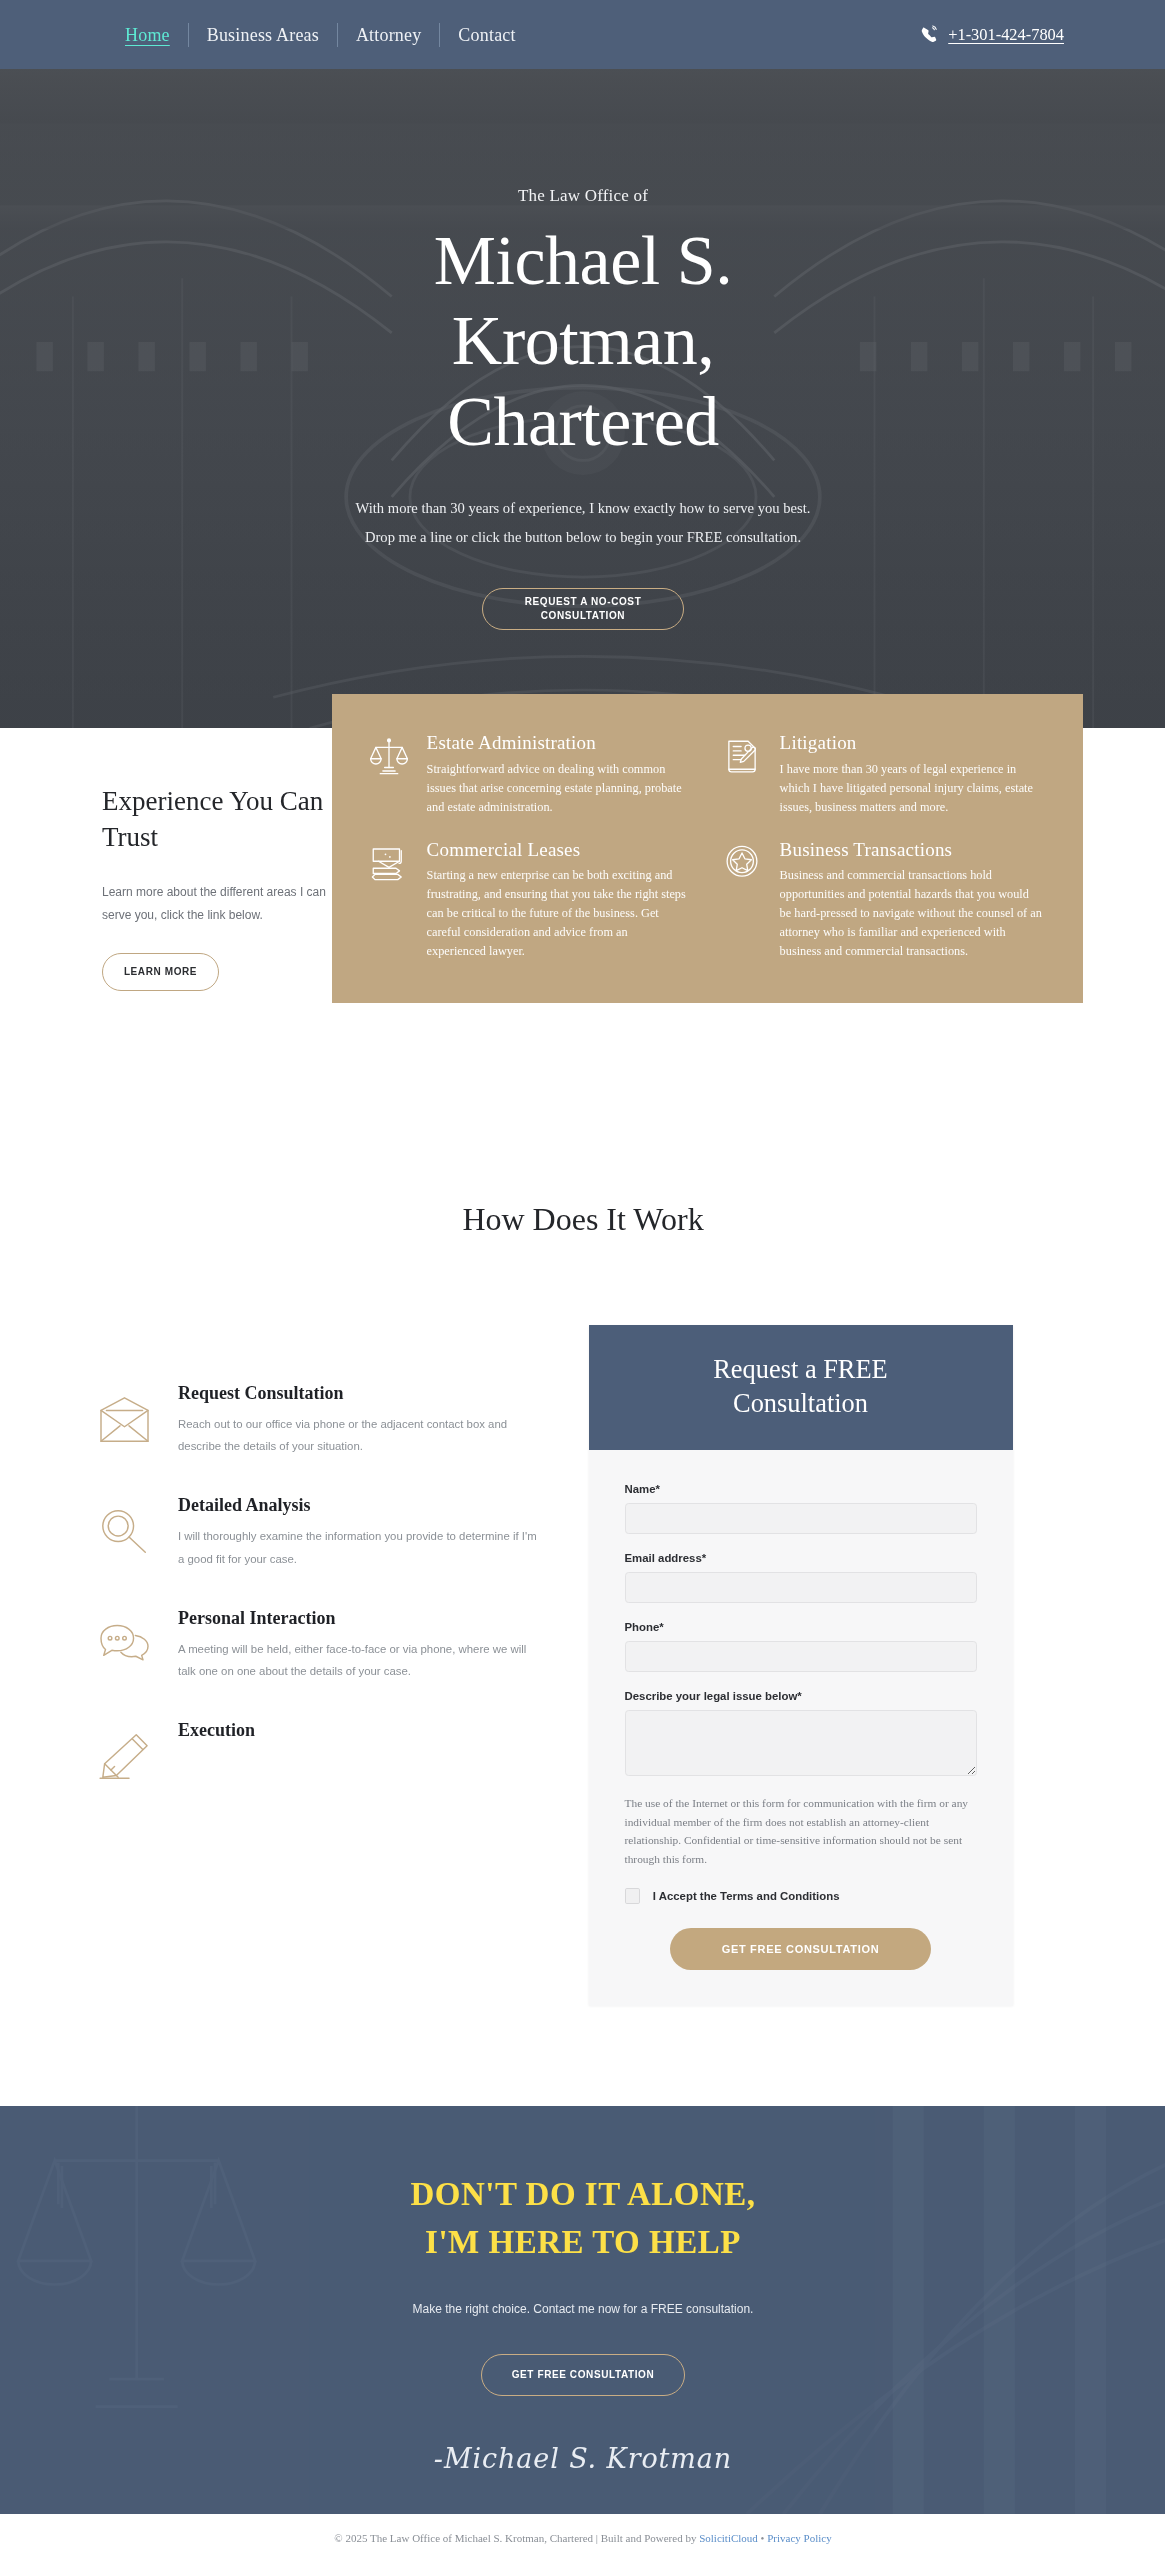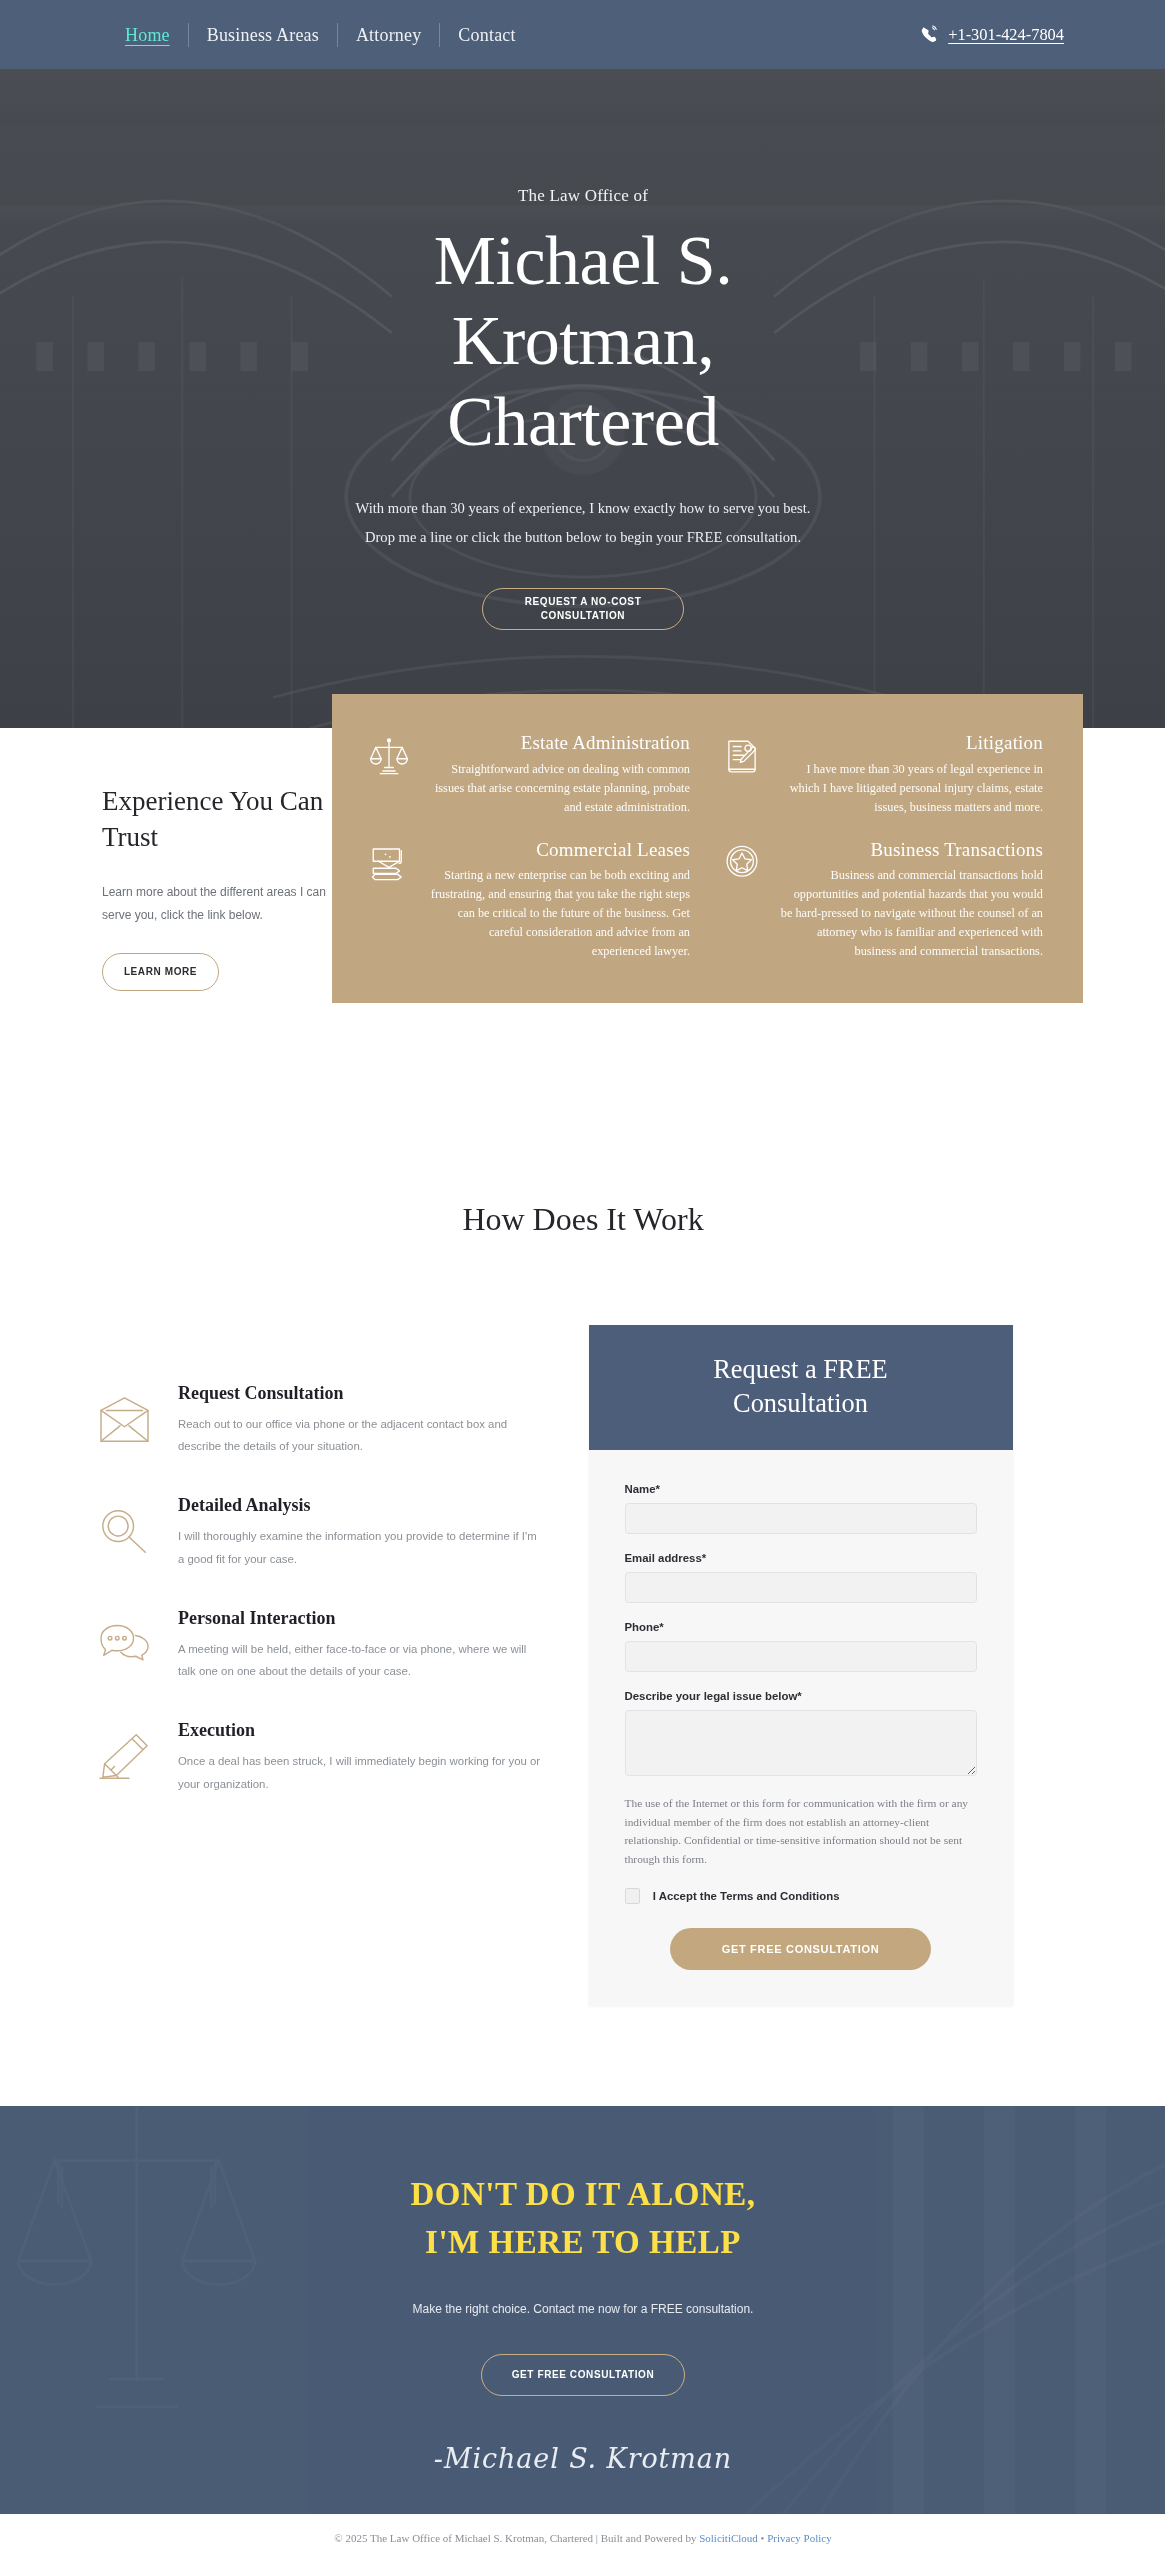--- a/index.html
+++ b/index.html
@@ -128,21 +128,20 @@
     left: 332px;
     top: -34px;
     width: 751px;
     background: #c0a782;
     padding: 38px 40px 42px 36px;
     display: grid;
     grid-template-columns: 1fr 1fr;
     column-gap: 31px;
     row-gap: 22px;
     z-index: 20;
-    text-align: right;
   }
   .area-card { display: flex; gap: 14.6px; }
   .area-ico { flex: 0 0 44px; padding-top: 3.6px; }
   .area-ico svg { width: 42px; height: 42px; display: block; }
   .area-title {
     font-family: "Liberation Serif", serif;
     font-size: 19px;
     color: #ffffff;
     font-weight: normal;
     margin-bottom: 5.5px;
@@ -606,21 +605,20 @@
             <svg viewBox="0 0 58 52" fill="none" stroke="#c6ad89" stroke-width="1.6" stroke-linecap="round" stroke-linejoin="round">
               <path d="M42 2 54 14 20 47 5 49l2-15L42 2z"></path>
               <path d="M38 7 49 18"></path>
               <path d="M7 34l15 15"></path>
               <path d="M14 41l4-4"></path>
               <path d="M2 50h32"></path>
             </svg>
           </div>
           <div>
             <h4 class="step-title">Execution</h4>
-            <p class="step-desc">Once a deal has been struck, I will immediately begin working for you or your organization.</p>
           </div>
         </div>
 
       </div>
 
       <div class="form-card">
         <div class="form-head">
           <h3>
             <span>Request a FREE</span><br>
             <span>Consultation</span>

